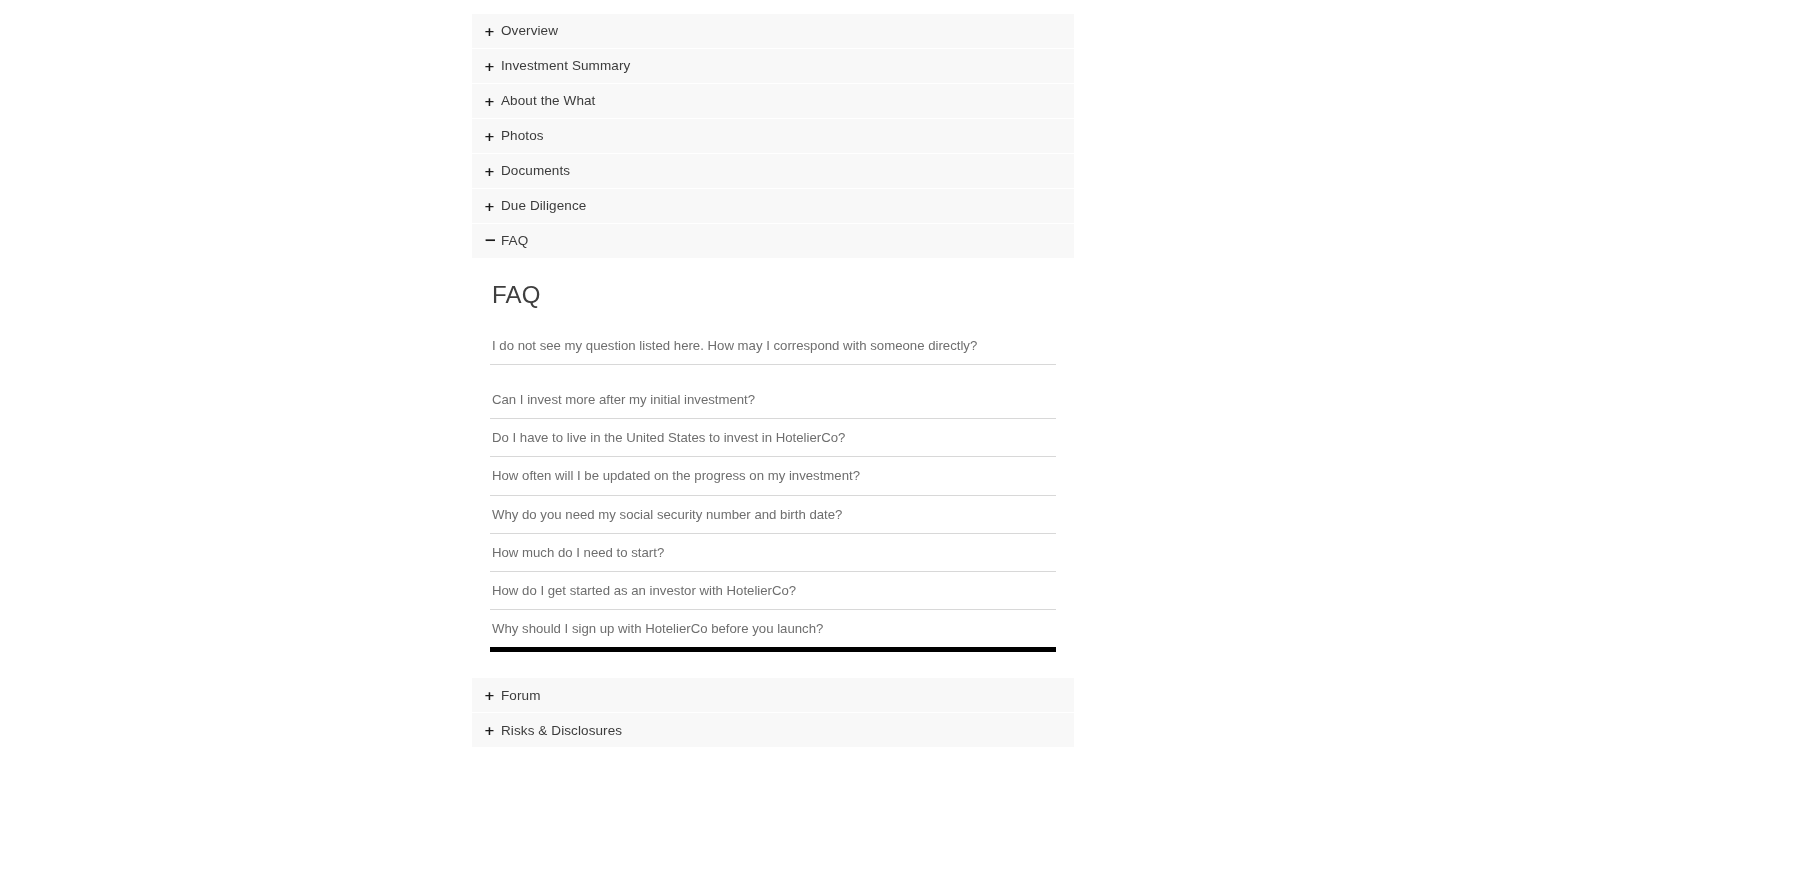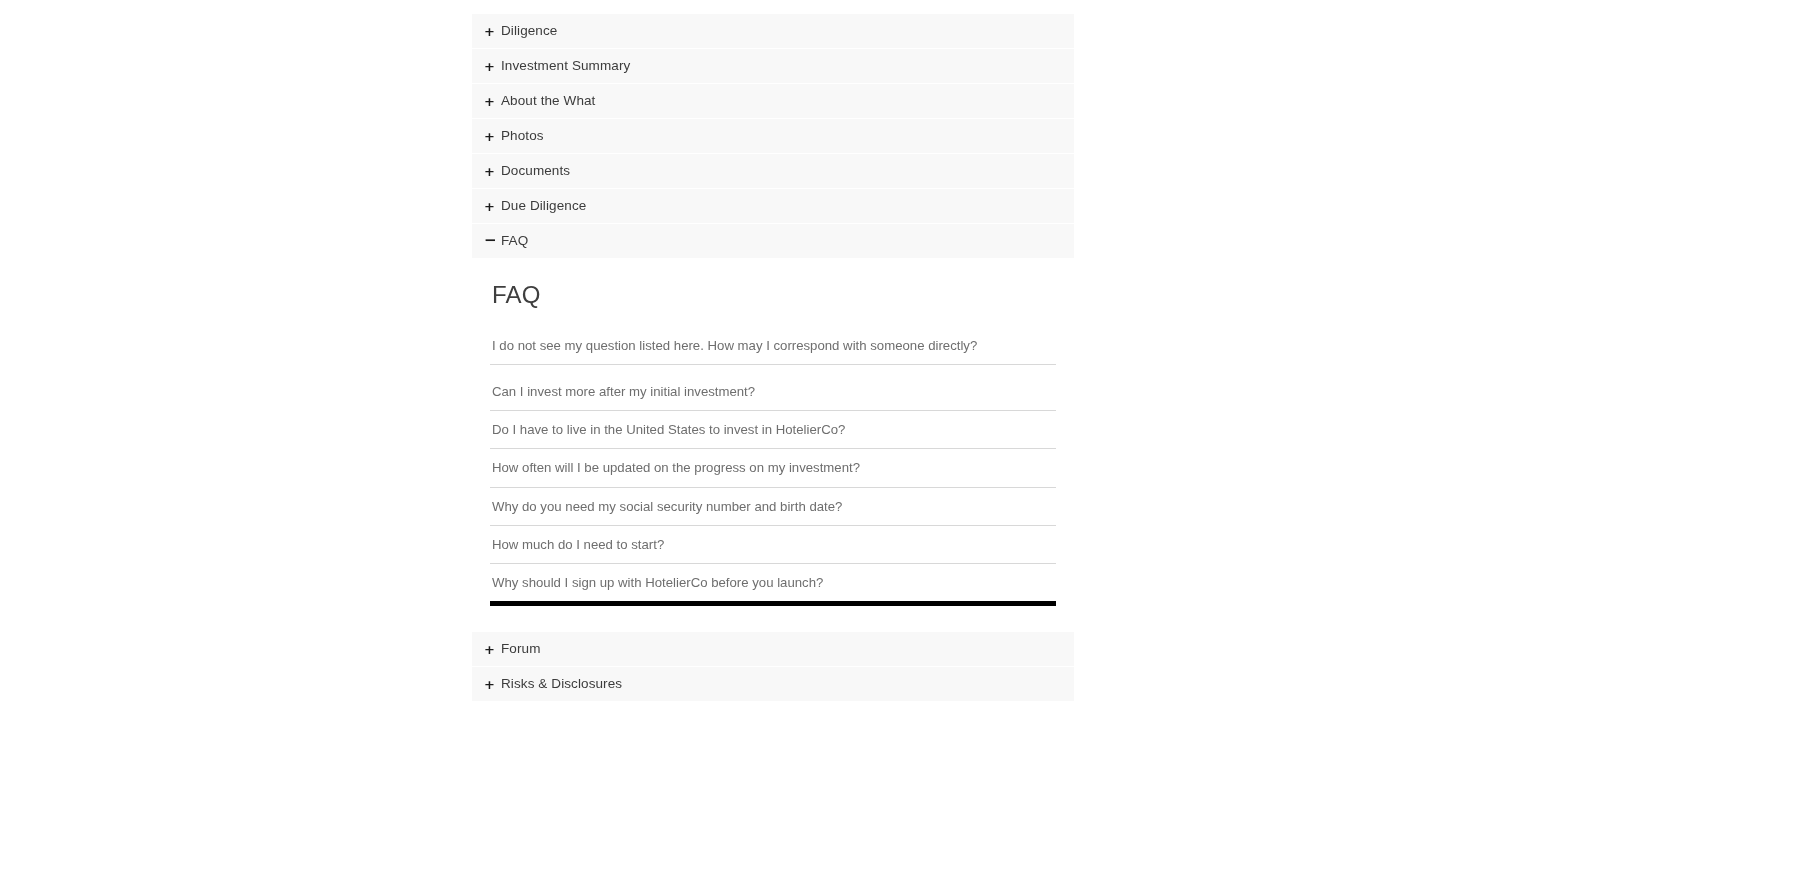--- a/index.html
+++ b/index.html
@@ -104,36 +104,36 @@
 
   .faq-answer {
     font-size: 11.6px;
     color: #7a7a7a;
     padding: 10px 2px 12px 2px;
     line-height: 1.4;
   }
 
   .faq-item.open > .faq-question {
     border-bottom: 1px solid #d8d8d8;
-    margin-bottom: 8px;
+    margin-bottom: 16px;
   }
   .faq-item.open {
     border-bottom: none;
   }
 </style>
 </head>
 <body>
 
 <div class="page">
 
   <div class="accordion">
 
     <div class="acc-header">
       <span class="acc-sign">+</span>
-      <span class="acc-title">Diligence</span>
+      <span class="acc-title">Overview</span>
     </div>
 
     <div class="acc-header">
       <span class="acc-sign">+</span>
       <span class="acc-title">Investment Summary</span>
     </div>
 
     <div class="acc-header">
       <span class="acc-sign">+</span>
       <span class="acc-title">About the What</span>
@@ -182,20 +182,23 @@
 
         <li class="faq-item">
           <div class="faq-question">Why do you need my social security number and birth date?</div>
         </li>
 
         <li class="faq-item">
           <div class="faq-question">How much do I need to start?</div>
         </li>
 
 
+        <li class="faq-item">
+          <div class="faq-question">How do I get started as an investor with HotelierCo?</div>
+        </li>
 
         <li class="faq-item">
           <div class="faq-question">Why should I sign up with HotelierCo before you launch?</div>
         </li>
 
       </ul>
     </div>
 
     <div class="acc-header">
       <span class="acc-sign">+</span>

